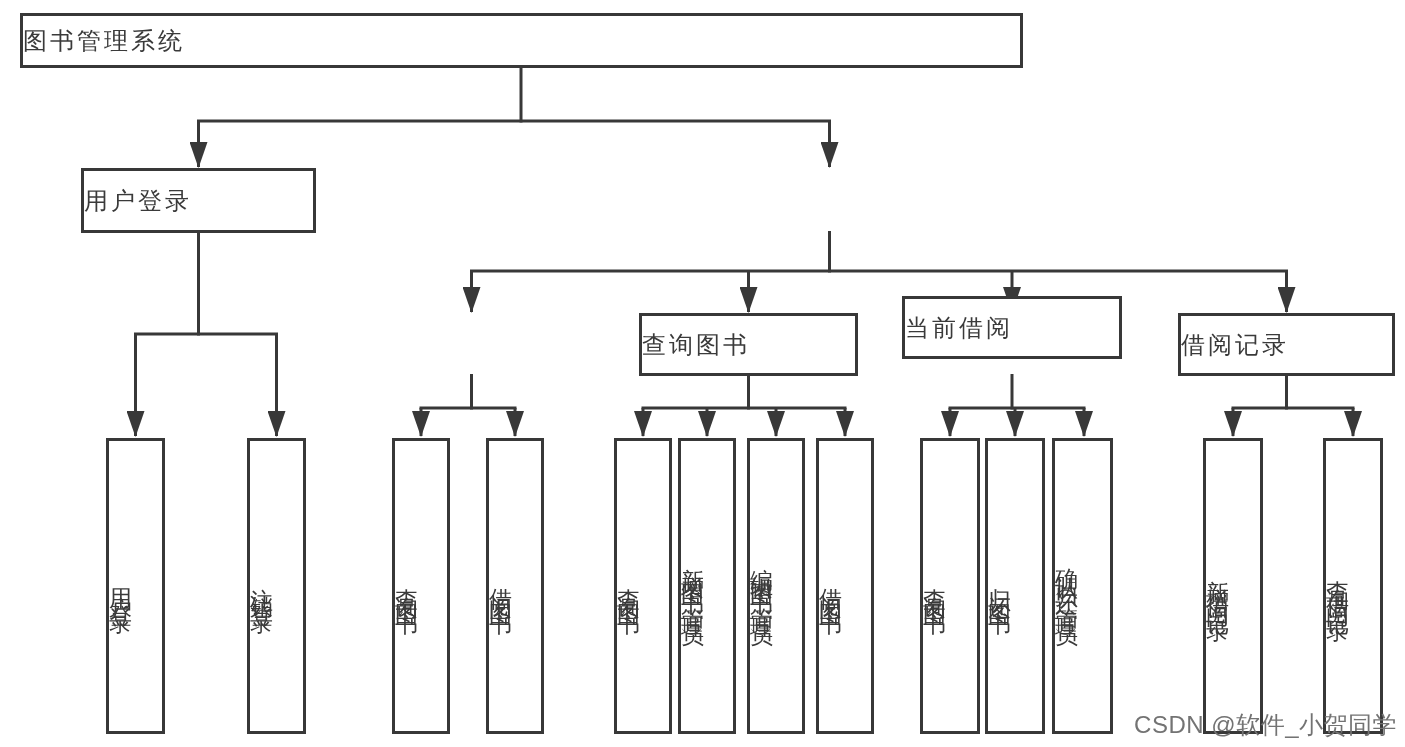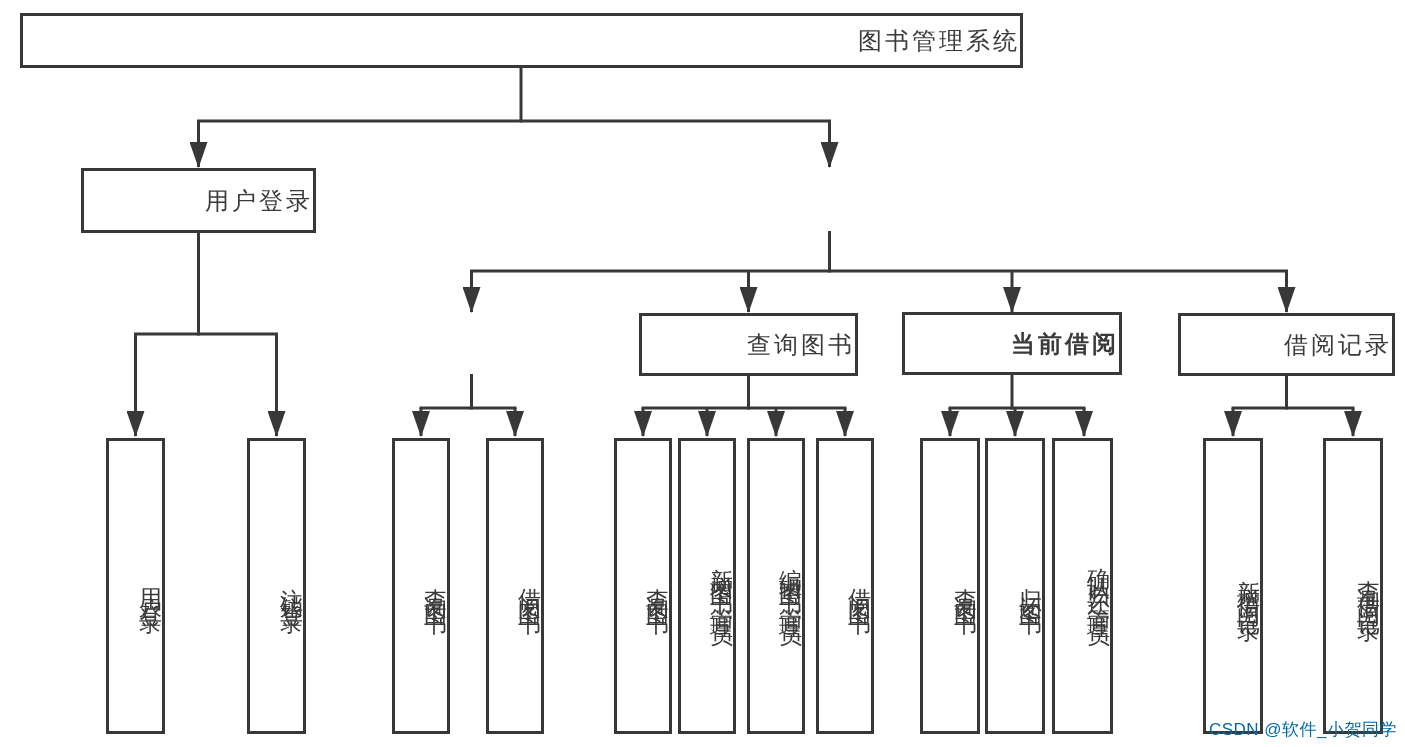--- a/index.html
+++ b/index.html
@@ -14,42 +14,42 @@
   }
   .wires { position: absolute; left: 0; top: 0; }
   .wires line { stroke: #383838; stroke-width: 3; }
   .node {
     position: absolute;
     box-sizing: border-box;
     border: 3px solid #383838;
     background: #ffffff;
     display: flex;
     align-items: center;
-    justify-content: flex-end;
+    justify-content: flex-start;
     text-align: center;
   }
   .node.horiz span {
     font-size: 24px;
     letter-spacing: 3px;
     white-space: nowrap;
   }
   .node.vert span {
     writing-mode: vertical-rl;
     text-orientation: mixed;
     font-size: 23px;
     letter-spacing: 8px;
     line-height: 1;
     white-space: nowrap;
   }
   .watermark {
     position: absolute;
     right: 8px;
     bottom: 6px;
-    font-size: 17px;
-    color: #0369a1;
+    font-size: 24px;
+    color: #737373;
     letter-spacing: 0.5px;
     z-index: 5;
     white-space: nowrap;
   }
 </style>
 </head>
 <body>
 
 <div class="canvas">
 
@@ -105,21 +105,21 @@
     <span>图书管理系统</span>
   </div>
 
   <div class="node horiz" style="left:81px; top:168px; width:235px; height:65px;">
     <span>用户登录</span>
   </div>
 
   <div class="node horiz" style="left:639px; top:313px; width:219px; height:63px;">
     <span>查询图书</span>
   </div>
-  <div class="node horiz" style="left:902px; top:312px; width:220px; height:63px;font-weight:bold;">
+  <div class="node horiz" style="left:902px; top:296px; width:220px; height:63px;">
     <span>当前借阅</span>
   </div>
   <div class="node horiz" style="left:1178px; top:313px; width:217px; height:63px;">
     <span>借阅记录</span>
   </div>
 
   <div class="node vert" style="left:106px; top:438px; width:59px; height:296px;">
     <span>用户登录</span>
   </div>
   <div class="node vert" style="left:247px; top:438px; width:59px; height:296px;">

